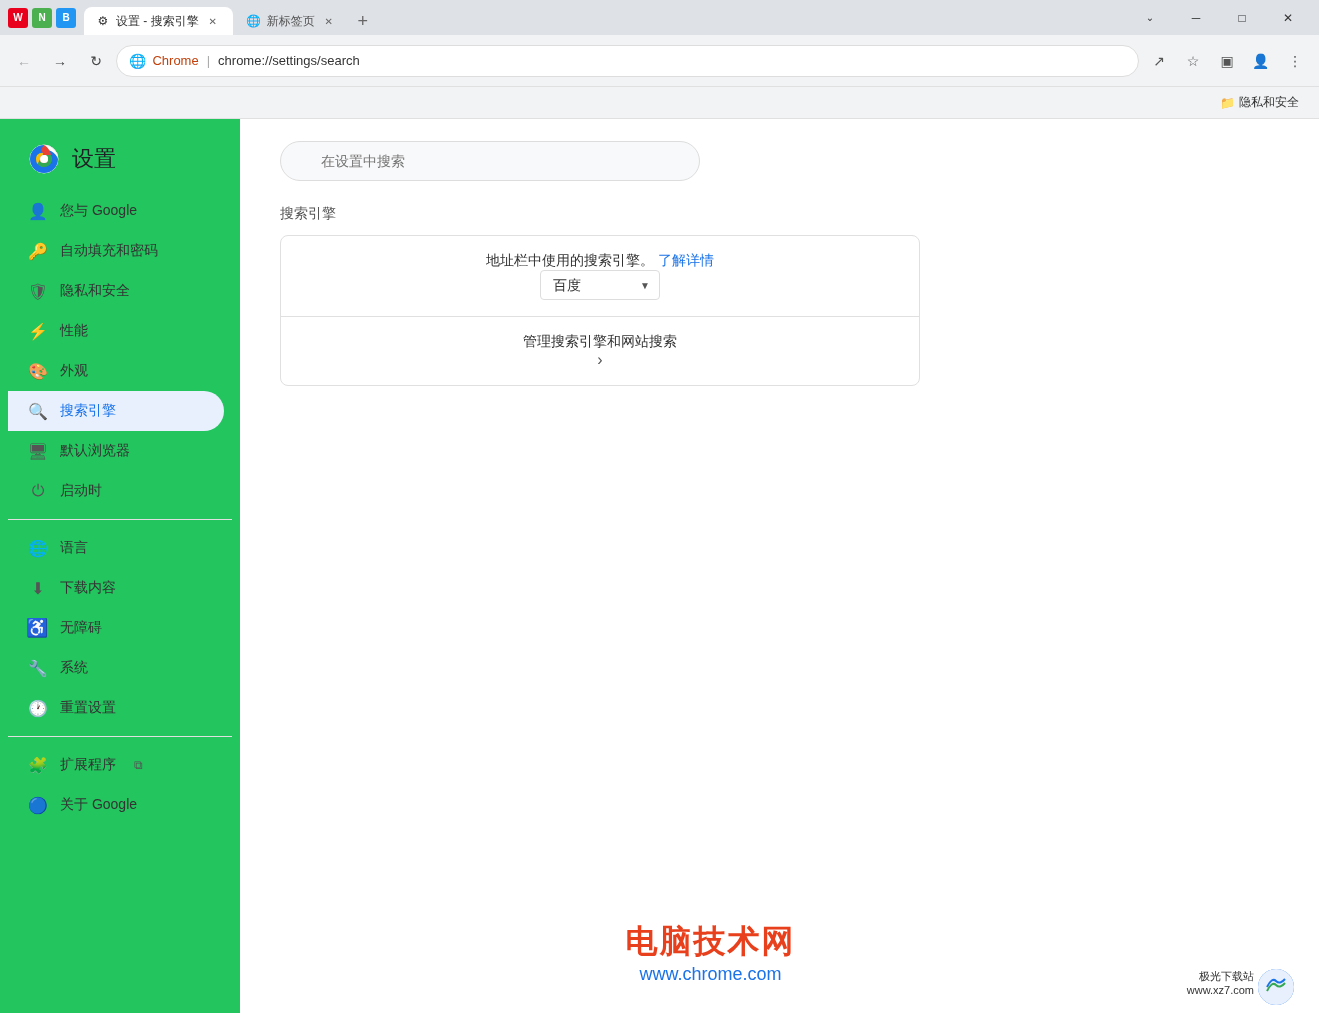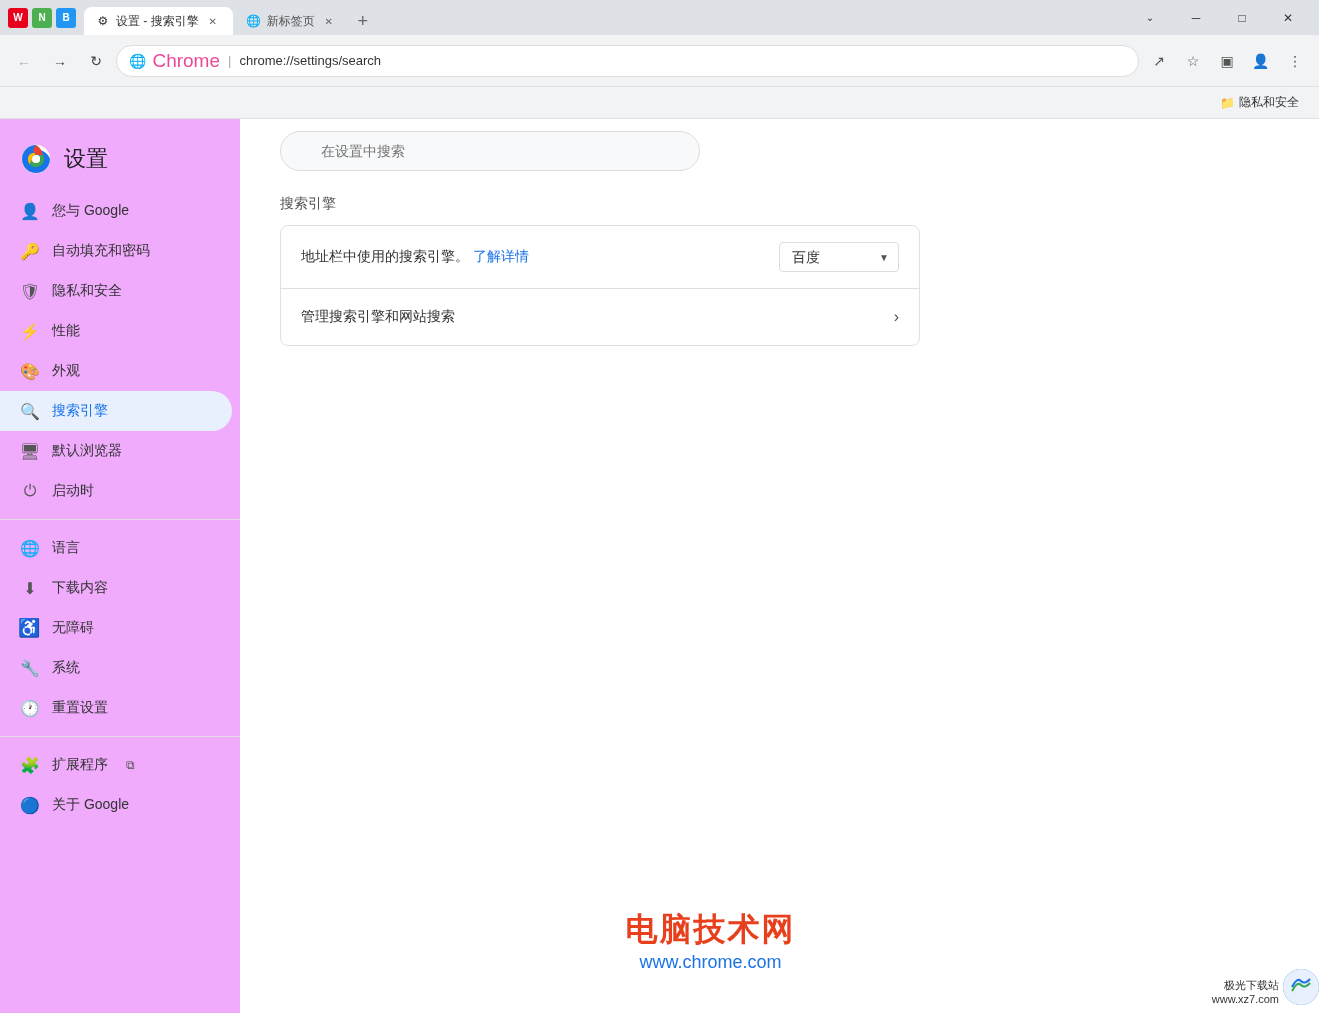--- a/index.html
+++ b/index.html
@@ -163,22 +163,22 @@
     
     .content-area {
       display: flex;
       height: calc(1013px - 35px - 52px - 32px);
       background: #fff;
     }
 
     
     .sidebar {
       width: 240px;
-      background: #f0abfc;
-      padding: 16px 0;
+      background: #22c55e;
+      padding: 16px 8px;
       overflow-y: auto;
       flex-shrink: 0;
     }
     .sidebar-header {
       display: flex;
       align-items: center;
       gap: 12px;
       padding: 8px 20px 16px;
     }
     .chrome-circle-logo {
@@ -223,21 +223,21 @@
       gap: 18px;
     }
     .ext-link-icon {
       font-size: 12px;
       color: #555;
     }
 
     
     .settings-main {
       flex: 1;
-      padding: 12px 40px;
+      padding: 22px 40px;
       overflow-y: auto;
       background: #fff;
     }
     .search-box-wrapper {
       margin-bottom: 24px;
     }
     .settings-search {
       width: 420px;
       height: 40px;
       border: 1px solid #ddd;
@@ -269,23 +269,24 @@
     }
     .settings-card {
       border: 1px solid #e0e0e0;
       border-radius: 8px;
       overflow: hidden;
       max-width: 640px;
     }
     .settings-row {
       display: flex;
       align-items: center;
-      justify-content: space-between;
+      justify-content: center;
       padding: 16px 20px;
       min-height: 56px;
+      flex-direction: column;
     }
     .settings-row:not(:last-child) {
       border-bottom: 1px solid #e0e0e0;
     }
     .settings-row-label {
       font-size: 14px;
       color: #333;
       display: flex;
       align-items: center;
       gap: 4px;
@@ -332,21 +333,21 @@
       color: #555;
       font-size: 16px;
     }
     .manage-row {
       cursor: pointer;
     }
 
     
     .watermark {
       position: absolute;
-      bottom: 40px;
+      bottom: 28px;
       left: 50%;
       transform: translateX(-20%);
       display: flex;
       align-items: center;
       gap: 20px;
       pointer-events: none;
       z-index: 10;
     }
     .watermark-text {
       text-align: center;
@@ -370,23 +371,23 @@
       padding: 8px 18px;
       border-radius: 16px;
       font-style: italic;
       font-family: Arial, sans-serif;
     }
 
     
     .bottom-right-watermark {
       position: absolute;
       bottom: 8px;
-      right: 0;
-      display: flex;
-      align-items: flex-end;
+      right: 25px;
+      display: flex;
+      align-items: flex-start;
       gap: 4px;
       pointer-events: none;
       z-index: 10;
     }
     .bwm-text {
       font-size: 11px;
       color: #333;
       text-align: right;
     }
   </style>
@@ -419,21 +420,21 @@
   <div class="win-btn">□</div>
   <div class="win-btn close">✕</div>
 </div>
 
 <div class="navbar">
   <button class="nav-btn disabled" title="后退">←</button>
   <button class="nav-btn" title="前进">→</button>
   <button class="nav-btn" title="重新加载">↻</button>
   <div class="address-bar">
     <span style="color:#1a73e8;font-size:14px;">🌐</span>
-    <span style="color:#ec4899;font-size:19px;">Chrome</span>
+    <span style="color:#c2410c;font-size:13px;">Chrome</span>
     <span class="separator">|</span>
     <span style="color:#333;font-size:13px;">chrome://settings/search</span>
   </div>
   <div class="toolbar-icons">
     <button class="toolbar-icon-btn">↗</button>
     <button class="toolbar-icon-btn">☆</button>
     <button class="toolbar-icon-btn">▣</button>
     <button class="toolbar-icon-btn">👤</button>
     <button class="toolbar-icon-btn">⋮</button>
   </div>

